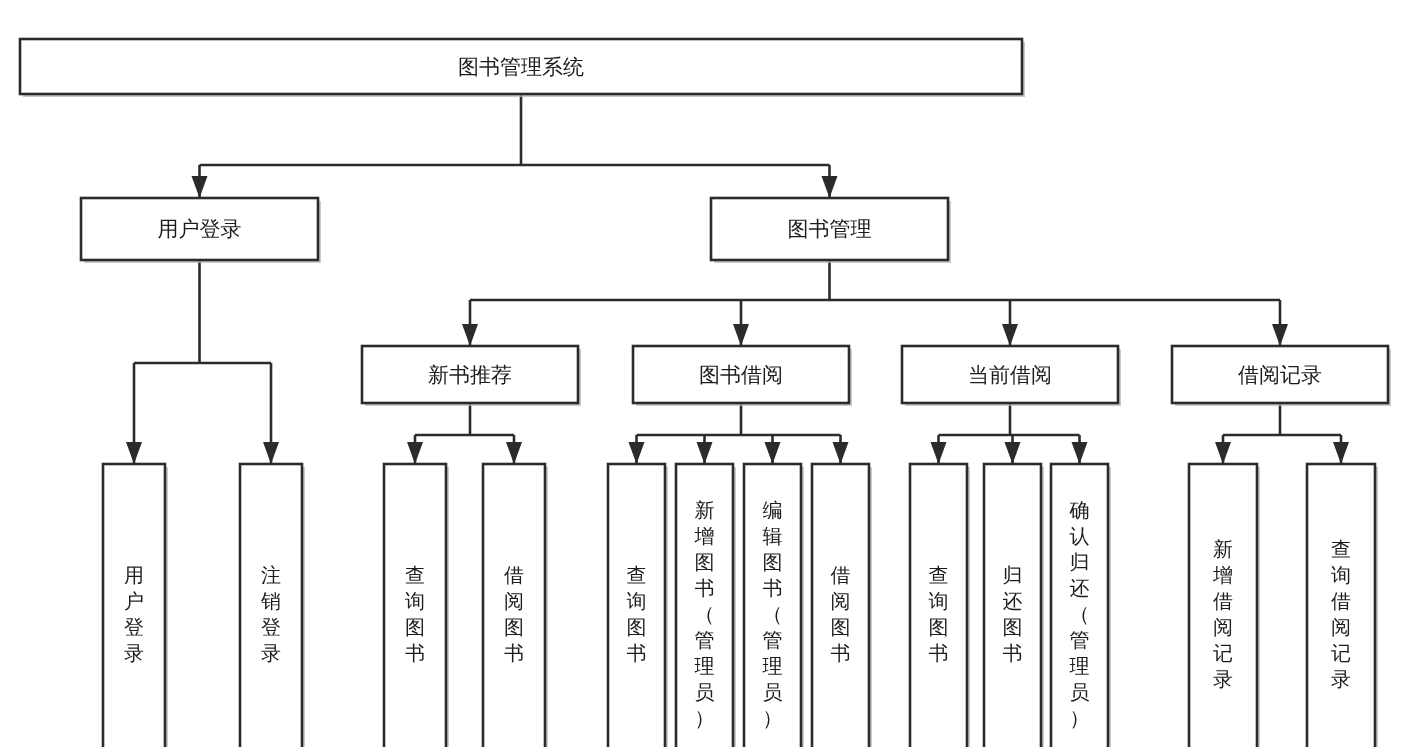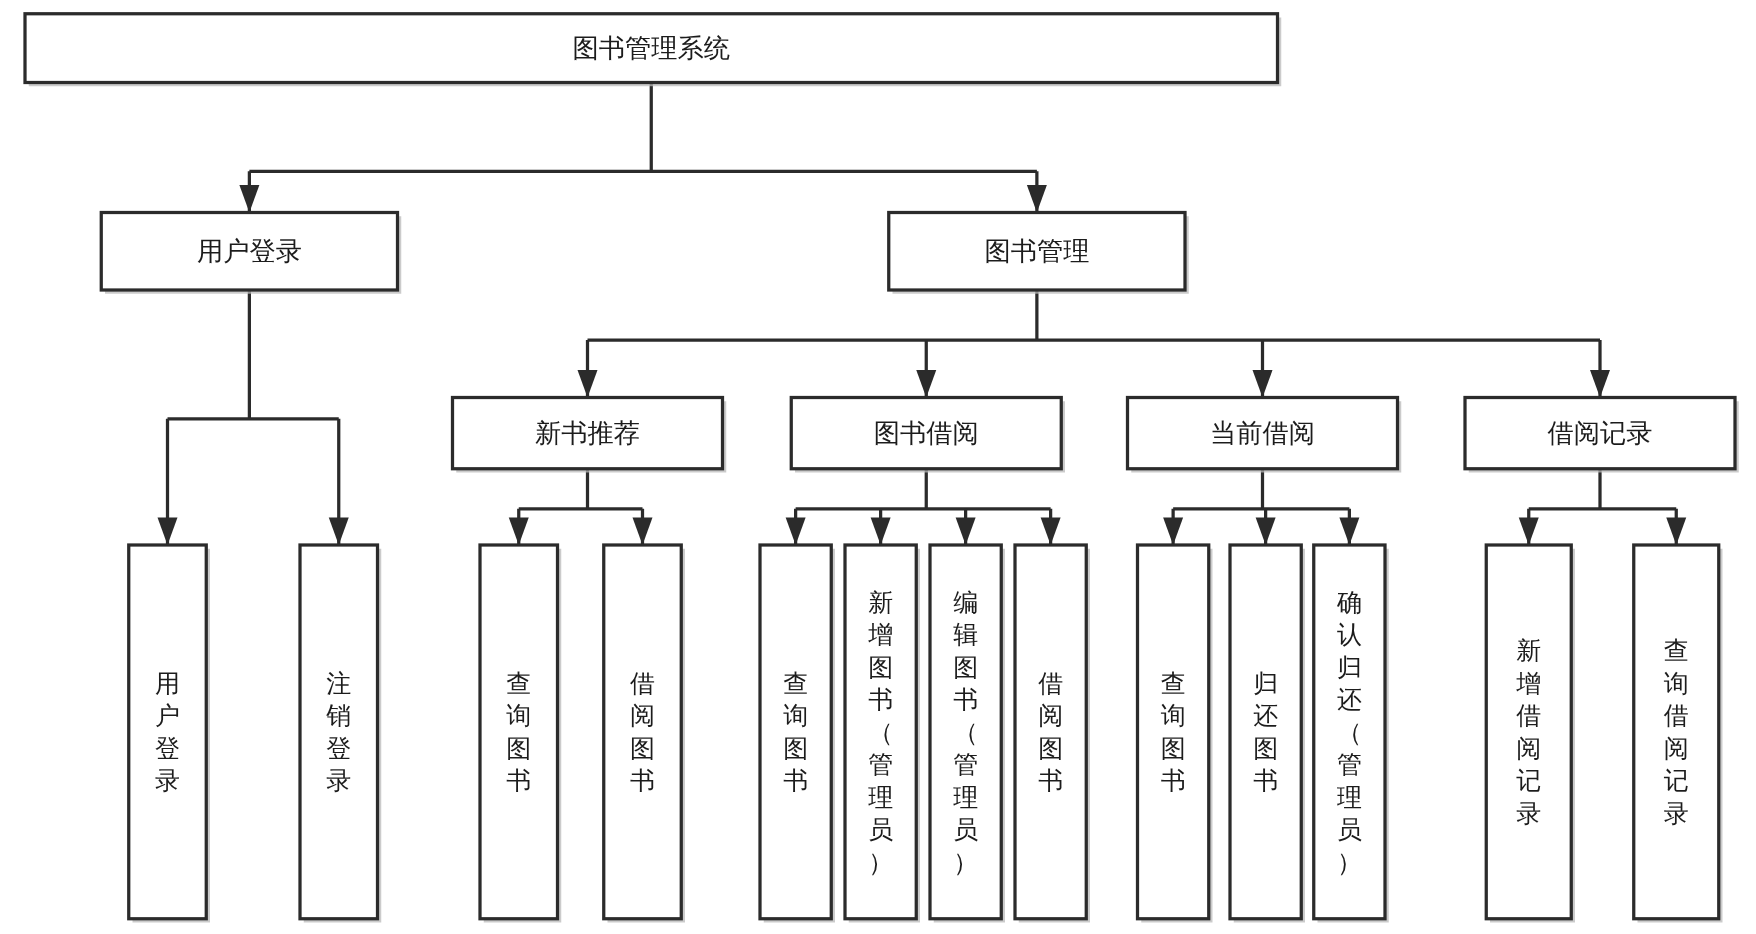--- a/index.html
+++ b/index.html
@@ -12,20 +12,21 @@
     width: 1405px;
     height: 747px;
     font-family: "DejaVu Sans", "Liberation Sans", sans-serif;
     overflow: hidden;
     position: relative;
   }
   #diagram-root {
     position: relative;
     width: 1405px;
     height: 580px;
+    margin-top: 28px;
   }
   svg.tree-canvas {
     position: absolute;
     left: 0;
     top: 0;
     width: 1405px;
     height: 747px;
     display: block;
   }
   .node-box {

